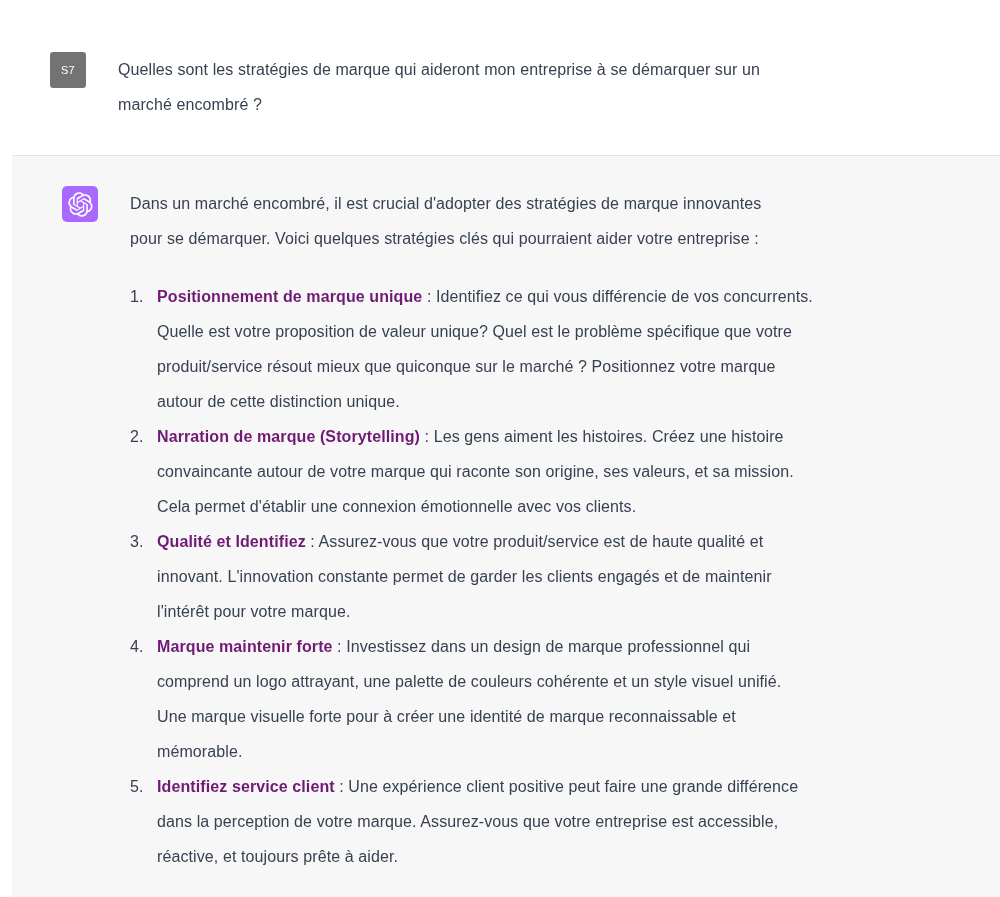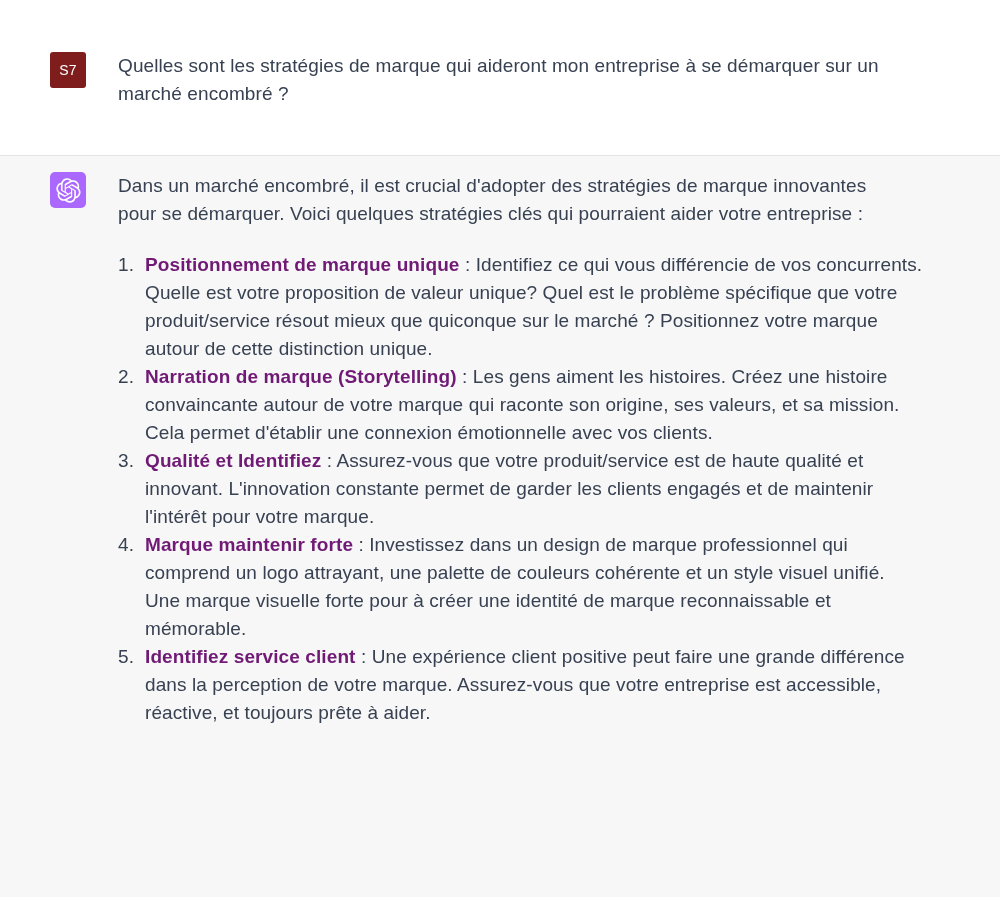--- a/index.html
+++ b/index.html
@@ -23,50 +23,51 @@
     padding-right: 45px;
   }
   .msg-row.user {
     background: #ffffff;
     padding-top: 52px;
     height: 155px;
   }
   .msg-row.assistant {
     background: #f7f7f8;
     border-top: 1px solid #e4e4e7;
-    padding-top: 16px;
+    padding-top: 30px;
     height: 742px;
+    margin-left: 12px;
   }
   .avatar {
     flex: none;
     width: 36px;
     height: 36px;
     display: flex;
     align-items: center;
     justify-content: center;
     color: #ffffff;
   }
   .avatar.user-avatar {
-    background: #7f1d1d;
+    background: #737373;
     border-radius: 3px;
-    font-size: 14px;
+    font-size: 11px;
     letter-spacing: 0.2px;
   }
   .avatar.bot-avatar {
     background: #ab68ff;
     border-radius: 5px;
   }
   .avatar.bot-avatar svg {
     width: 25px;
     height: 25px;
     display: block;
   }
   .content {
-    font-size: 19px;
-    line-height: 28px;
+    font-size: 16px;
+    line-height: 35px;
     letter-spacing: 0.1px;
   }
   .msg-row.user .content {
     width: 825px;
   }
   .msg-row.assistant .content {
     width: 830px;
   }
   .content p {
     margin: 0;

